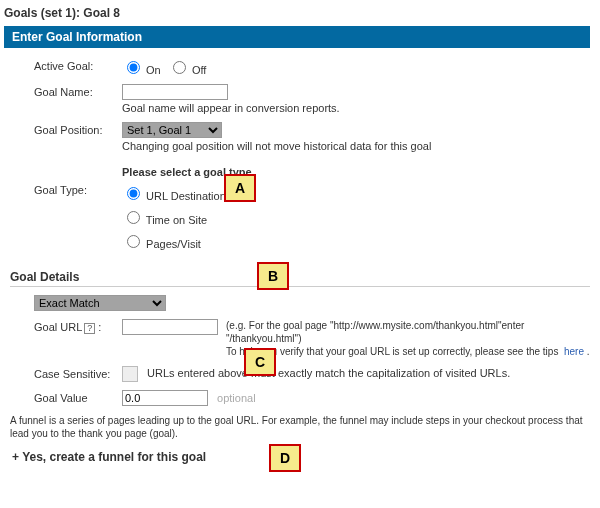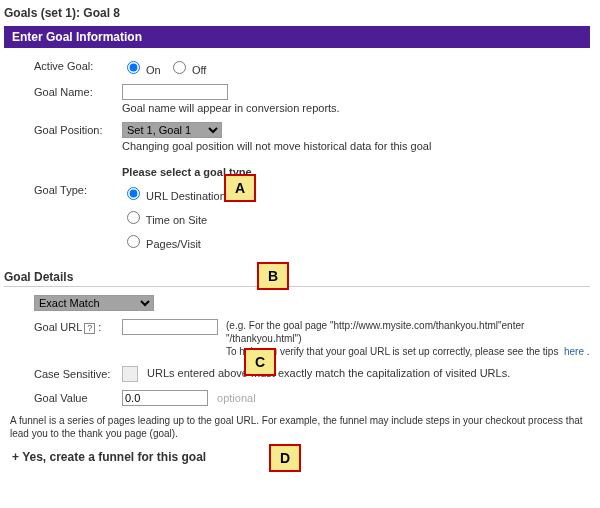--- a/index.html
+++ b/index.html
@@ -10,21 +10,21 @@
     padding: 6px 10px 10px 4px;
     width: 600px;
     box-sizing: border-box;
   }
   .page-title {
     font-size: 12px;
     font-weight: bold;
     margin-bottom: 6px;
   }
   .section-header {
-    background: #4c1d95;
+    background: #0369a1;
     color: #fff;
     font-weight: bold;
     font-size: 12px;
     padding: 4px 8px;
     margin-bottom: 6px;
   }
   .row {
     display: flex;
     align-items: flex-start;
     padding: 4px 0 4px 30px;
@@ -52,21 +52,21 @@
     border: 1px solid #999;
     background: #a3a3a3;
   }
   .radio-line { margin: 2px 0; }
   .bold { font-weight: bold; }
   .section-title {
     font-weight: bold;
     font-size: 12px;
     border-bottom: 1px solid #ccc;
     padding-bottom: 2px;
-    margin: 10px 0 4px 0;
+    margin: 10px 0 4px 6px;
   }
   .section-title .optional {
     font-weight: normal;
     color: #999;
     font-size: 10px;
     margin-left: 6px;
   }
   .help-q {
     display: inline-block;
     border: 1px solid #888;
@@ -160,21 +160,21 @@
       <div class="radio-line"><label><input type="radio" name="gtype" checked="" style=""> <span>URL Destination</span></label></div>
       <div class="radio-line"><label><input type="radio" name="gtype" style=""> <span>Time on Site</span></label></div>
       <div class="radio-line"><label><input type="radio" name="gtype" style=""> <span>Pages/Visit</span></label></div>
     </div>
   </div>
 
   <div class="section-title">Goal Details</div>
 
   <div class="row">
     <div class="field">
-      <select style="width:120px">
+      <select style="width:132px">
         <option>Exact Match</option>
       </select>
     </div>
   </div>
 
   <div class="row">
     <div class="label">
       <span>Goal URL</span><span class="help-q">?</span> :
     </div>
     <div class="field" style="display:flex; align-items:flex-start;">

